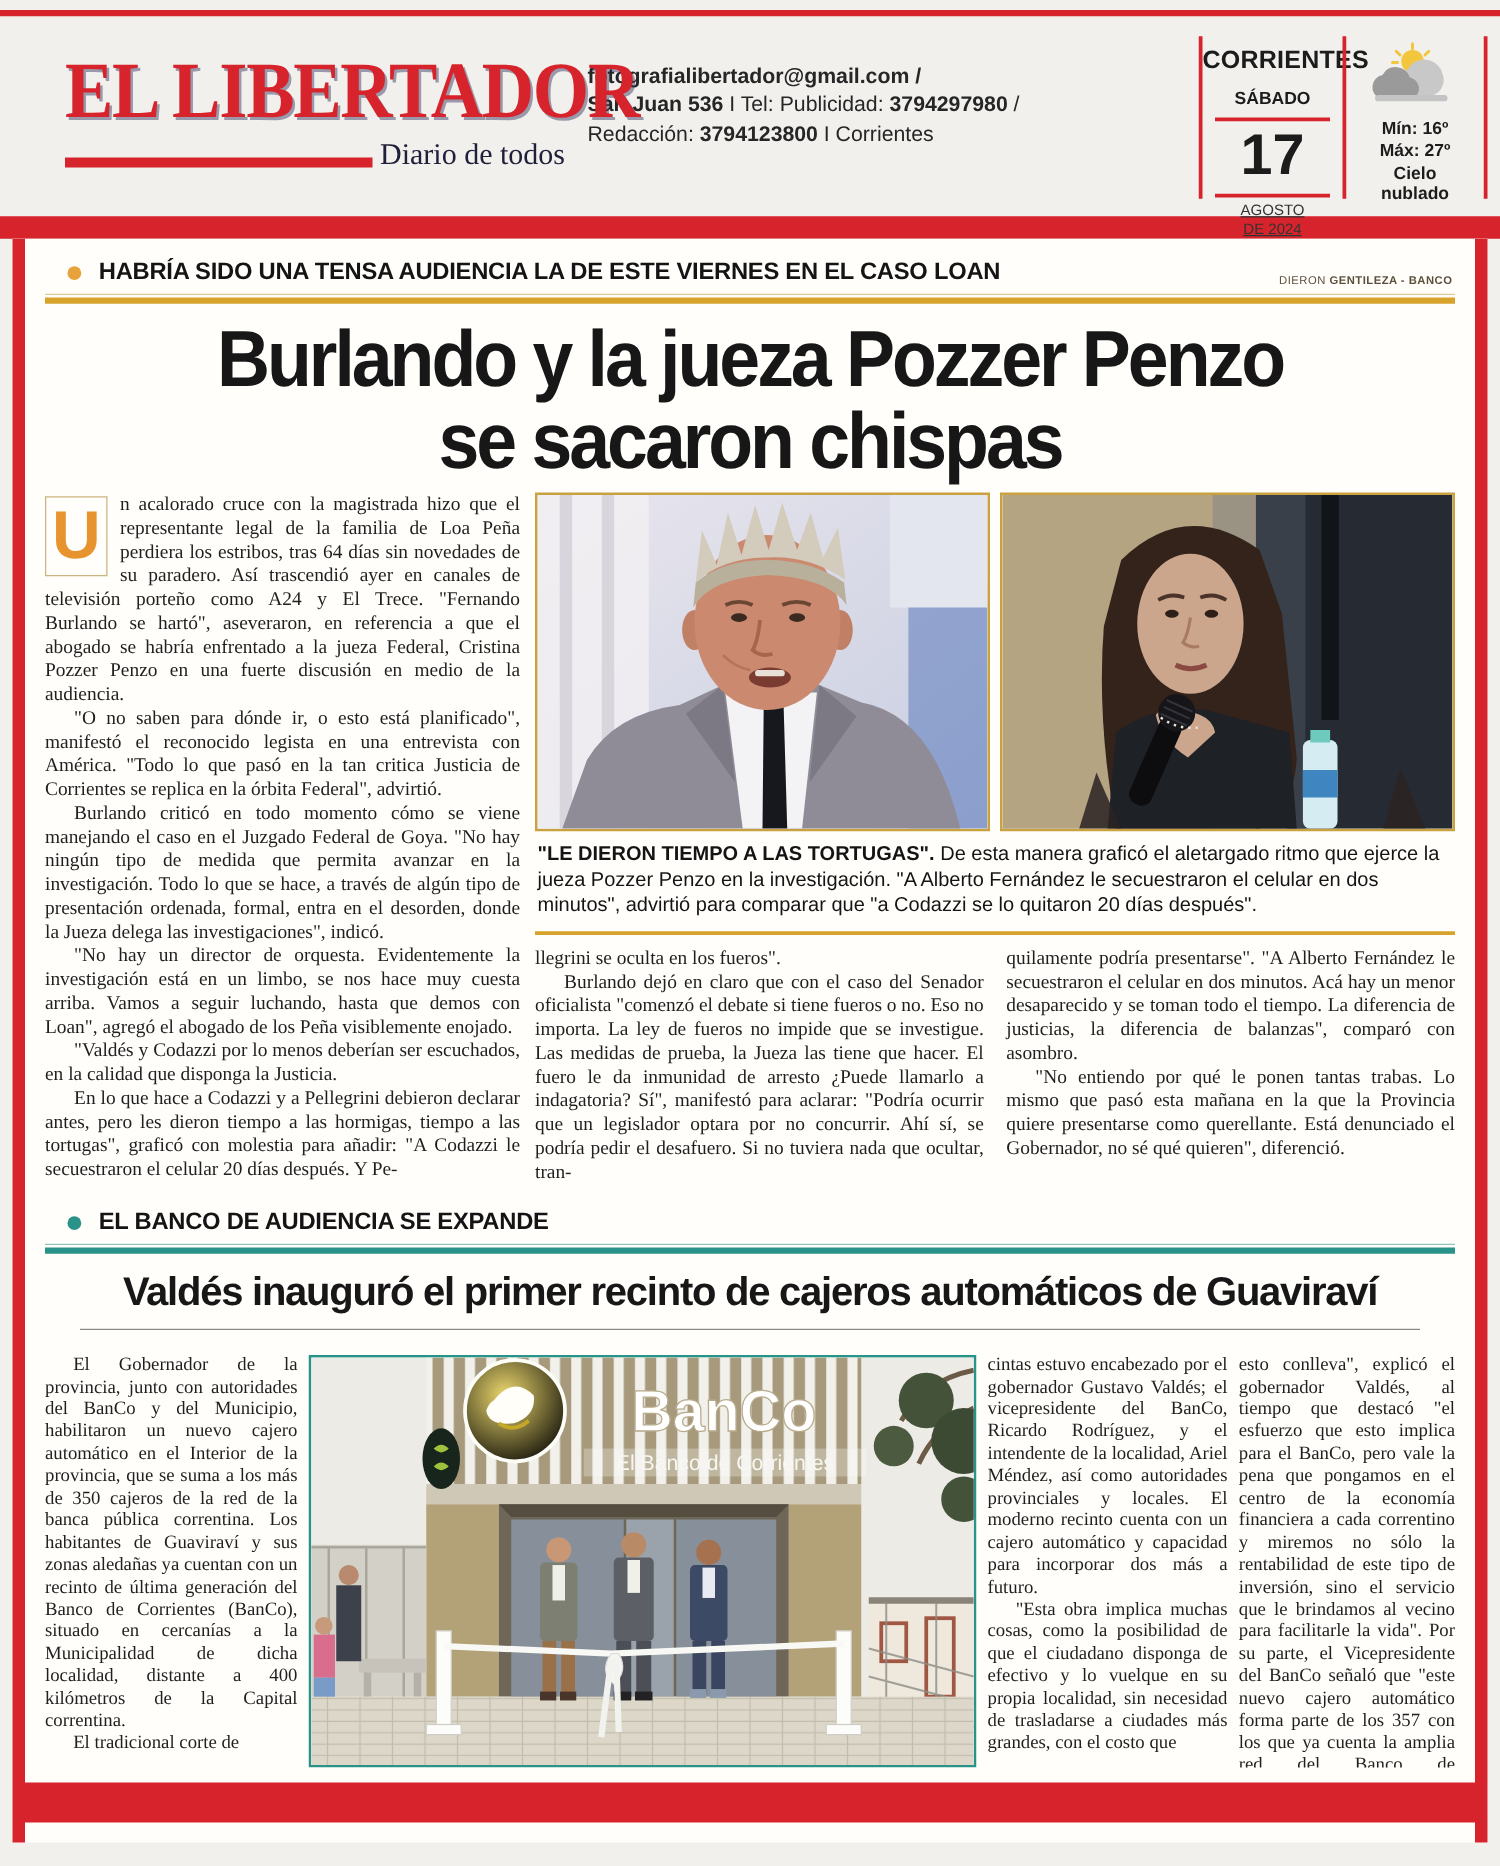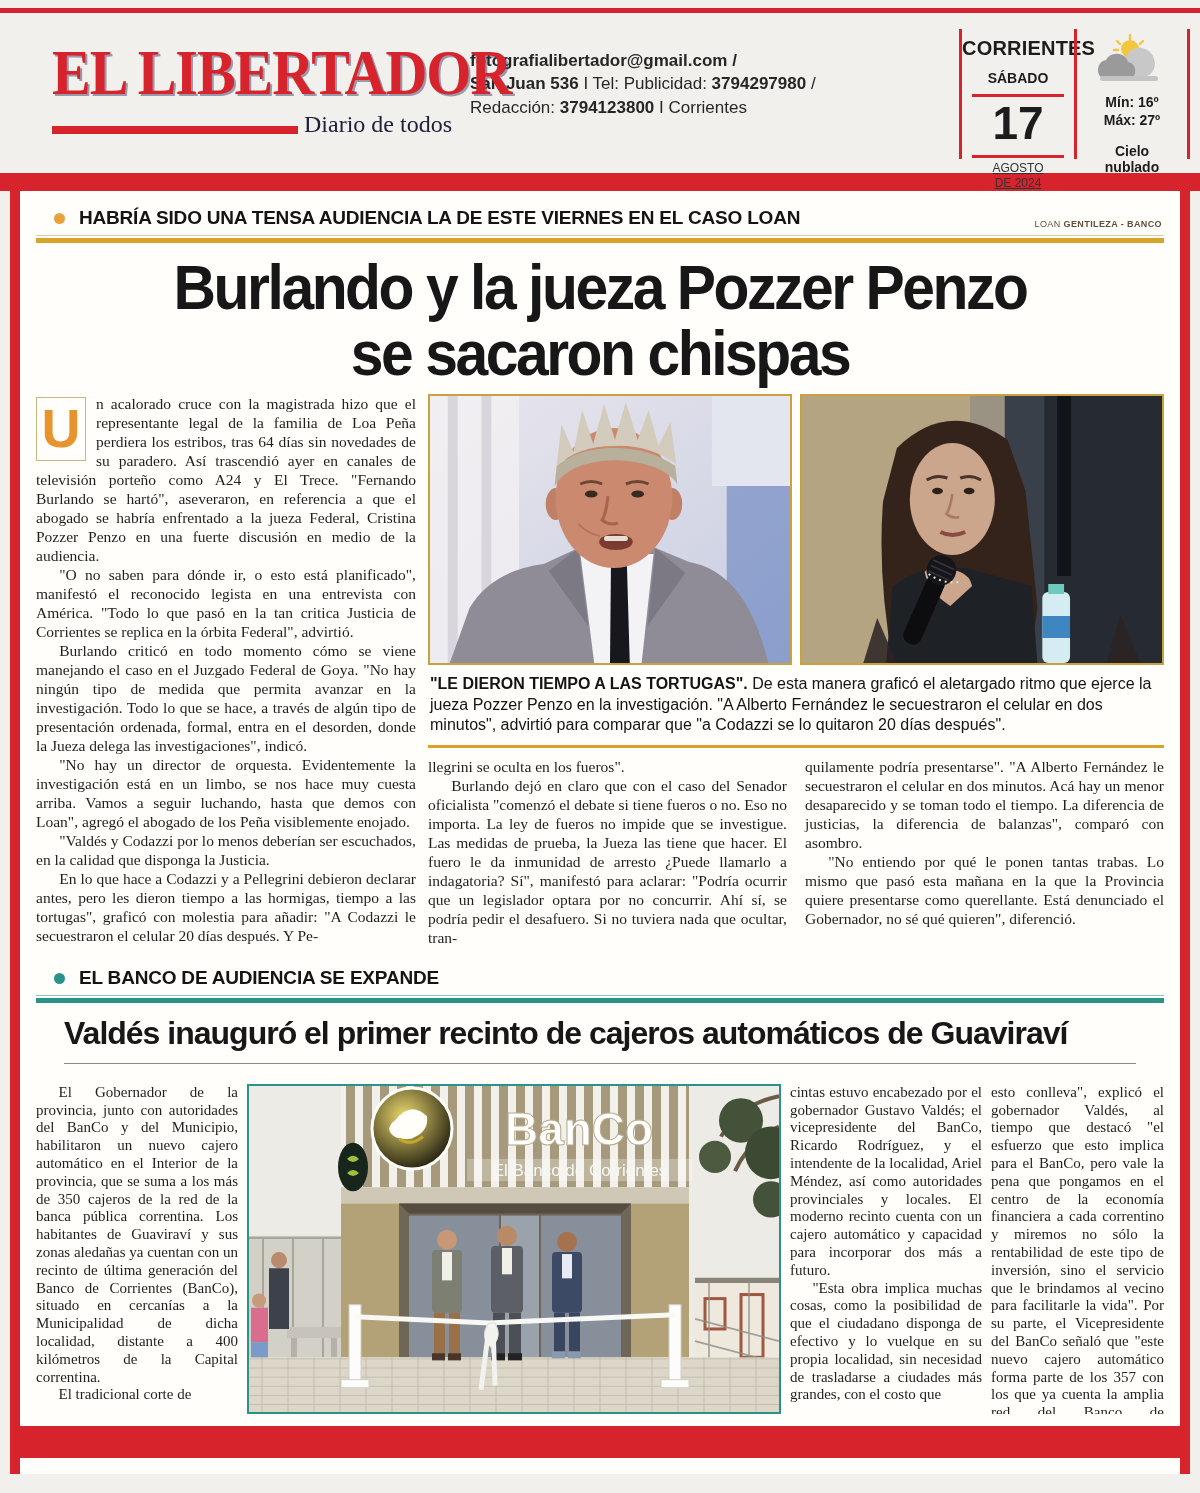--- a/index.html
+++ b/index.html
@@ -28,21 +28,21 @@
   .contact-block .b { font-weight:bold; }
   .right-group { display:flex; margin-right:10px; }
   .vline { width:3px; background:#d7232b; margin:6px 0; }
   .datebox { width:112px; text-align:center; padding-top:14px; }
   .datebox .region { font-weight:bold; font-size:20px; letter-spacing:.2px; }
   .datebox .weekday { font-weight:bold; font-size:14px; margin-top:10px; }
   .datebox .rule { border:0; height:3px; background:#d7232b; margin:8px 10px 2px 10px; }
   .datebox .day { font-weight:bold; font-size:46px; line-height:1.05; }
   .datebox .month { font-size:12px; color:#333; line-height:1.25; margin-top:3px;text-decoration:underline; }
   .weatherbox { width:110px; text-align:center; padding-top:10px; font-size:14px; font-weight:bold; line-height:1.3; }
-  .weatherbox .cond { line-height:1.2;margin-top:13px; }
+  .weatherbox .cond { line-height:1.2; }
   .red-divider { height:18px; background:#d7232b; }
 
   
   .frame {
     margin:0 10px; background:#fffefb;
     border-left:10px solid #d7232b; border-right:10px solid #d7232b;
     padding-bottom:16px;
   }
   .kicker-row { display:flex; align-items:center; padding:16px 18px 0 34px; }
   .bullet { width:11px; height:11px; border-radius:50%; margin-right:14px; flex:0 0 auto; }
@@ -58,21 +58,21 @@
   .dbl-rule.gold .thick { background:#d8a32b; }
   .dbl-rule.teal .thin { background:#8fc4be; }
   .dbl-rule.teal .thick { background:#2a9389; }
 
   h1.headline {
     margin:12px 20px 4px 20px; text-align:center;
     font-size:60px; font-weight:bold; letter-spacing:-2.5px; line-height:1.04;
     color:#171717; transform:scale(.98,1.06); transform-origin:center top;
   }
   h2.headline2 {
-    margin:14px 44px 0 44px; padding-bottom:12px; text-align:left;
+    margin:14px 44px 0 44px; padding-bottom:12px; text-align:center;
     font-size:32px; font-weight:bold; letter-spacing:-1px; line-height:1.05;
     color:#171717; border-bottom:1px solid #8a8a8a;
   }
   .a1-body { display:flex; gap:12px; padding:0 16px; margin-top:14px; }
   .a1-col1 { width:380px; }
   .article-text p {
     margin:0; font-family:"Liberation Serif", serif;
     font-size:15.5px; line-height:19px; text-align:justify;
     color:#1f1f1f; text-indent:1.5em;
   }
@@ -164,21 +164,21 @@
   </header>
 
   <div class="red-divider"></div>
 
   <main class="frame">
 
     <section>
       <div class="kicker-row">
         <span class="bullet orange"></span>
         <span class="kicker-text">HABRÍA SIDO UNA TENSA AUDIENCIA LA DE ESTE VIERNES EN EL CASO LOAN</span>
-        <span class="photo-credit"><span>LOAN </span><span class="b">GENTILEZA - BANCO</span></span>
+        <span class="photo-credit"><span>DIERON </span><span class="b">GENTILEZA - BANCO</span></span>
       </div>
       <div class="dbl-rule gold">
           <div class="thin"></div>
           <div class="thick"></div>
         </div>
 
       <h1 class="headline">
         <span>Burlando y la jueza Pozzer Penzo</span><br>
         <span>se sacaron chispas</span>
       </h1>

